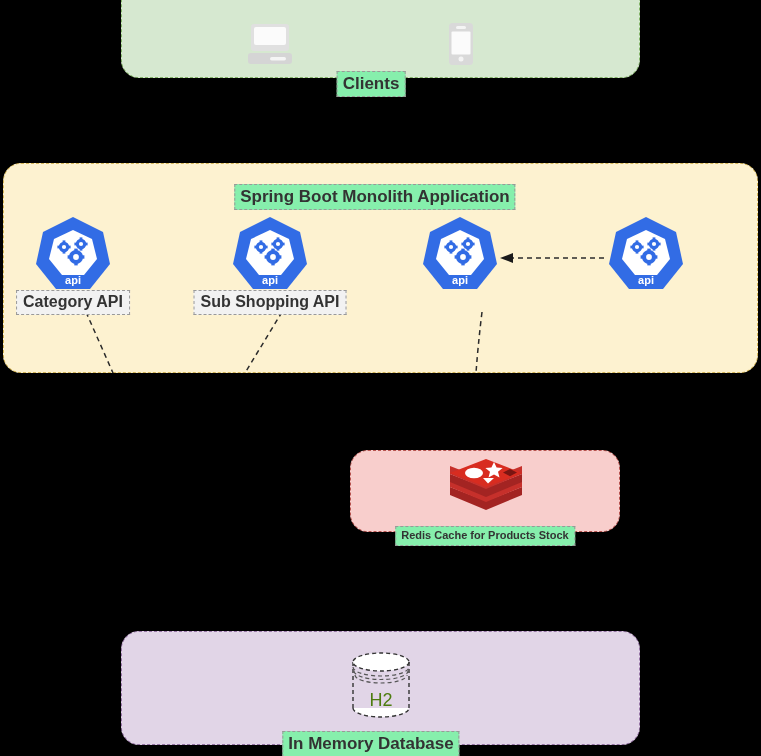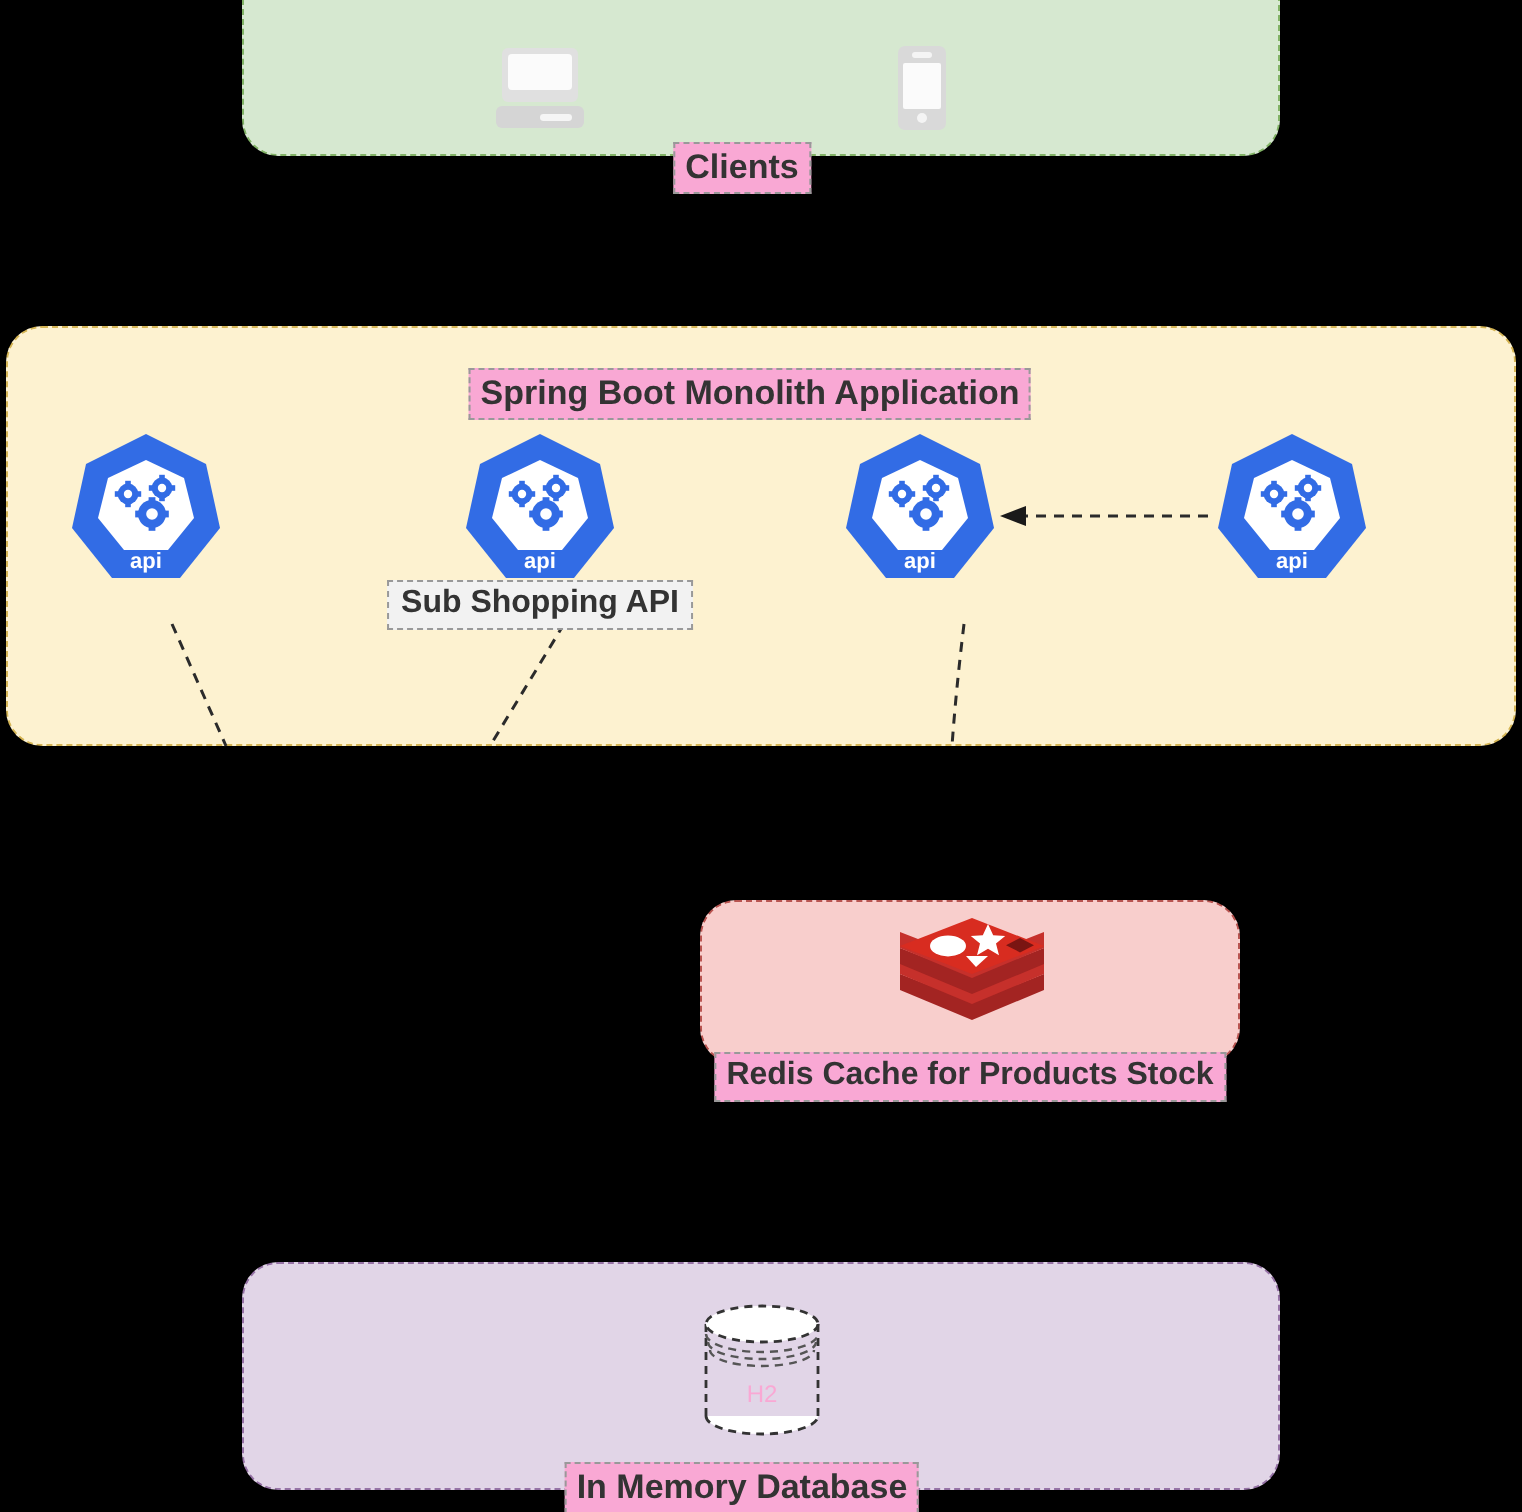--- a/index.html
+++ b/index.html
@@ -40,35 +40,35 @@
   }
   .zone-db {
     left: 121px; top: 631px; width: 519px; height: 114px;
     background: #e1d5e7;
     border: 1.5px dashed #9673a6;
   }
 
   
   .zone-label {
     position: absolute;
-    background: #f9a8d4;
+    background: #86efac;
     border: 1px dashed #999999;
     color: #333333;
     font-weight: bold;
     white-space: nowrap;
     box-sizing: border-box;
     text-align: left;
     line-height: 1;
     padding: 3px 5px 4px 5px;
     transform: translateX(-50%);
     z-index: 30;
   }
   .label-clients { left: 371px; top: 71px; font-size: 17px; }
   .label-monolith { left: 375px; top: 148px; font-size: 17px; margin-top: 36px; }
-  .label-redis { left: 485px; top: 526px; font-size: 16px; }
+  .label-redis { left: 485px; top: 526px; font-size: 11px; }
   .label-db { left: 371px; top: 731px; font-size: 17px; }
 
   .api-label {
     position: absolute;
     background: #f2f2f2;
     border: 1px dashed #999999;
     color: #333333;
     font-weight: bold;
     font-size: 16px;
     white-space: nowrap;
@@ -94,22 +94,22 @@
 
   
   .redis-icon { position: absolute; left: 448px; top: 457px; z-index: 20; }
 
   
   .db-icon { position: absolute; left: 345px; top: 650px; z-index: 20; }
   .db-icon-text {
     position: absolute;
     left: 381px; top: 690px;
     transform: translateX(-50%);
-    font-size: 12px;
-    color: #f9a8d4;
+    font-size: 18px;
+    color: #4d7c0f;
     z-index: 22;
   }
 
   
   .edges {
     position: absolute;
     left: 0; top: 0; width: 761px; height: 756px;
     z-index: 15;
     pointer-events: none;
   }
@@ -179,20 +179,21 @@
         <circle cx="42" cy="43" r="7"></circle>
           <circle cx="42" cy="43" r="2.9" fill="#ffffff"></circle>
         <rect x="40.3" y="34.6" width="3.4" height="4"></rect>
           <rect x="40.3" y="47.4" width="3.4" height="4"></rect>
         <rect x="33.6" y="41.3" width="4" height="3.4"></rect>
           <rect x="46.4" y="41.3" width="4" height="3.4"></rect>
       </g>
       <text x="39" y="70" font-family="Liberation Sans, sans-serif" font-size="11" fill="#ffffff" text-anchor="middle">api</text>
     </svg>
   </div>
+  <div class="api-label" style="left:73px; top:290px;">Category API</div>
 
   <div class="api-node" style="left:270px; top:214px;">
     <svg viewBox="0 0 78 78">
       <polygon points="39,3 69,18 76,50 56,75 22,75 2,50 9,18" fill="#326ce5"></polygon>
       <polygon points="39,16 58,25 63,45 50,61 28,61 15,45 20,25" fill="#ffffff"></polygon>
       <g fill="#326ce5">
         <circle cx="30" cy="33" r="5.2"></circle>
           <circle cx="30" cy="33" r="2.1" fill="#ffffff"></circle>
         <rect x="28.6" y="26.4" width="2.8" height="3.2"></rect>
           <rect x="28.6" y="36.4" width="2.8" height="3.2"></rect>

